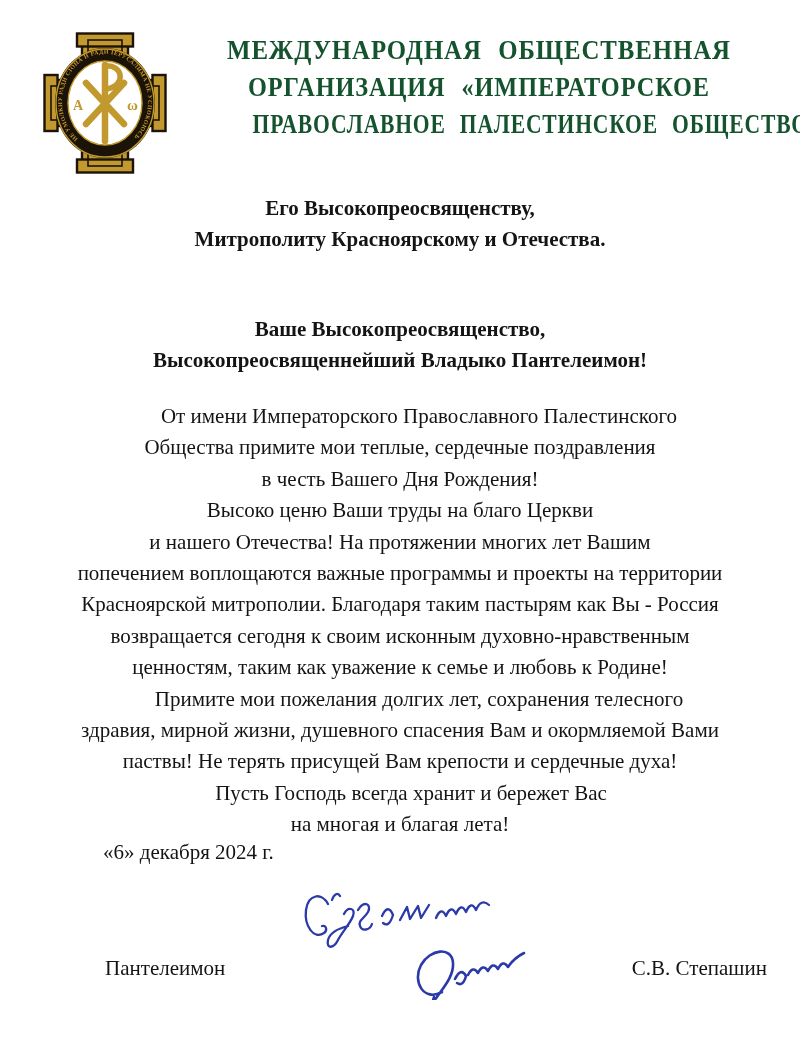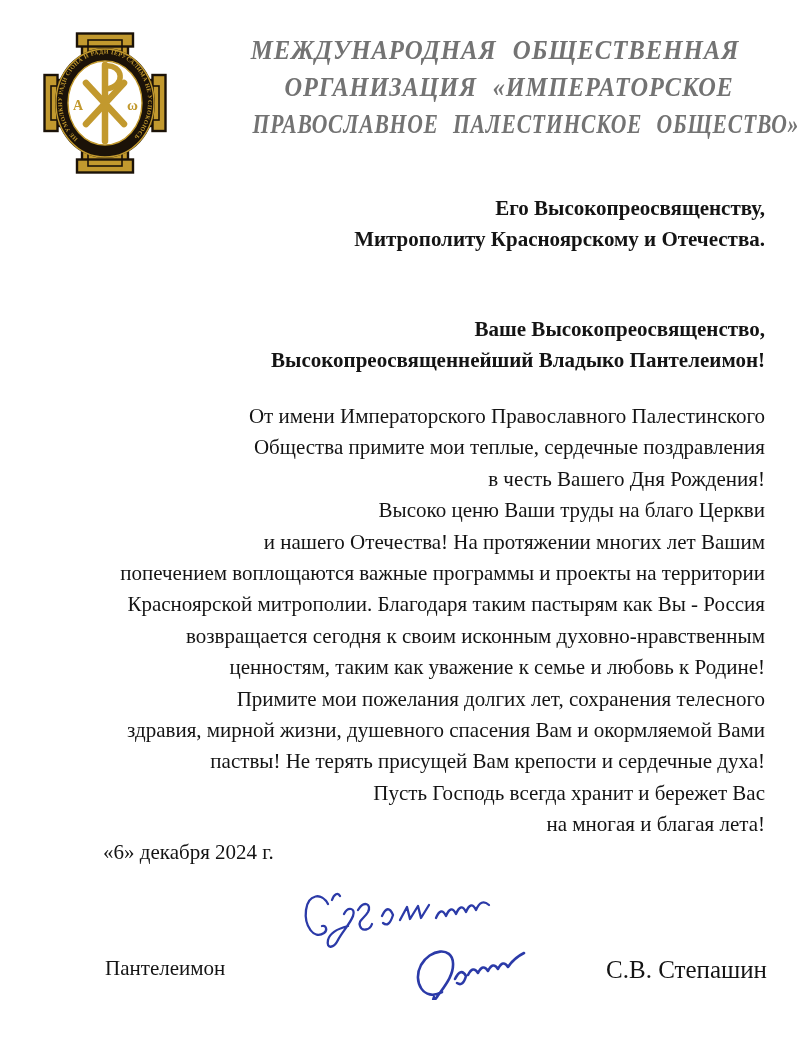--- a/index.html
+++ b/index.html
@@ -8,45 +8,44 @@
     width:800px;height:1046px;
     background:#ffffff;
     font-family:"Liberation Serif", serif;
     color:#141414;
     overflow:hidden;
   }
   
   .emblem{position:absolute;left:43px;top:32px;width:124px;height:142px;}
   .org-name{
     position:absolute;left:196px;top:32px;width:566px;
-    text-align:right;
-    color:#737373;
+    text-align:center;
+    color:#14532d;
     font-weight:bold;
     font-size:27px;
     line-height:37px;
     letter-spacing:1px;
     word-spacing:10px;
-    font-style:italic;
   }
   .org-line{white-space:nowrap;}
   .org-line.s1{transform:scaleX(0.92);}
   .org-line.s2{transform:scaleX(0.90);}
   .org-line.s3{transform:scaleX(0.80);}
   
   .block{position:absolute;left:35px;width:730px;text-align:center;font-size:21px;line-height:31.4px;}
   .addressee{top:193px;font-weight:bold;padding-right:28px;}
   .salutation{top:314px;font-weight:bold;padding-right:28px;}
   .bodytext{top:401px;}
-  .line{white-space:nowrap;text-align:right;}
+  .line{white-space:nowrap;}
   .line.indent{padding-left:38px;}
   .line.indent-sm{padding-left:22px;}
   .date-line{position:absolute;left:103px;top:840px;font-size:21px;}
   .sig-svg{position:absolute;left:288px;top:884px;width:260px;height:116px;}
   .footer-role{position:absolute;left:105px;top:956px;font-size:21px;}
-  .footer-name{position:absolute;right:33px;top:956px;font-size:25px;}
+  .footer-name{position:absolute;right:33px;top:956px;font-size:21px;}
 </style>
 </head>
 <body>
 
 <div class="page">
 
   <svg class="emblem" viewBox="0 0 124 142" xmlns="http://www.w3.org/2000/svg">
 
     <g>
       <rect x="39" y="5" width="46" height="132" fill="#c2992e" stroke="#1b1208" stroke-width="2.4"></rect>

